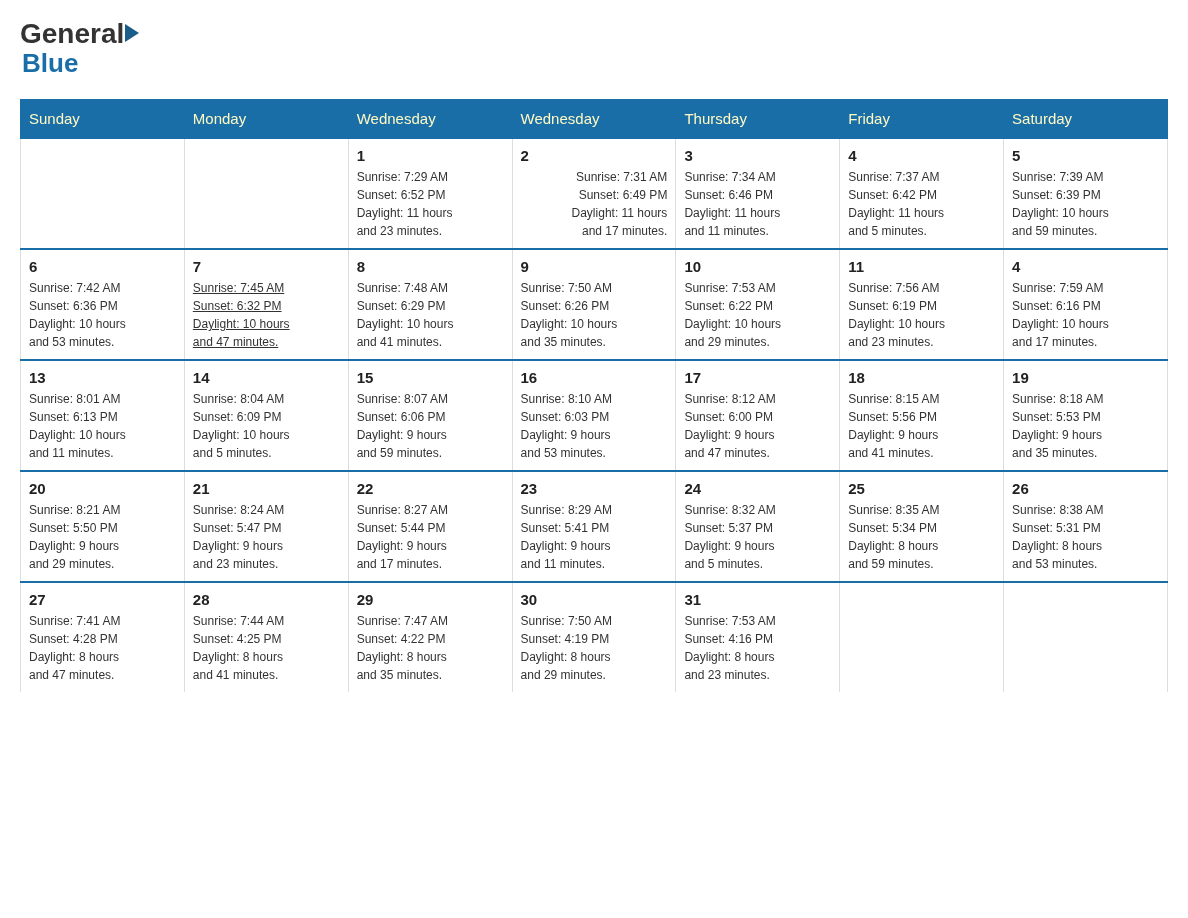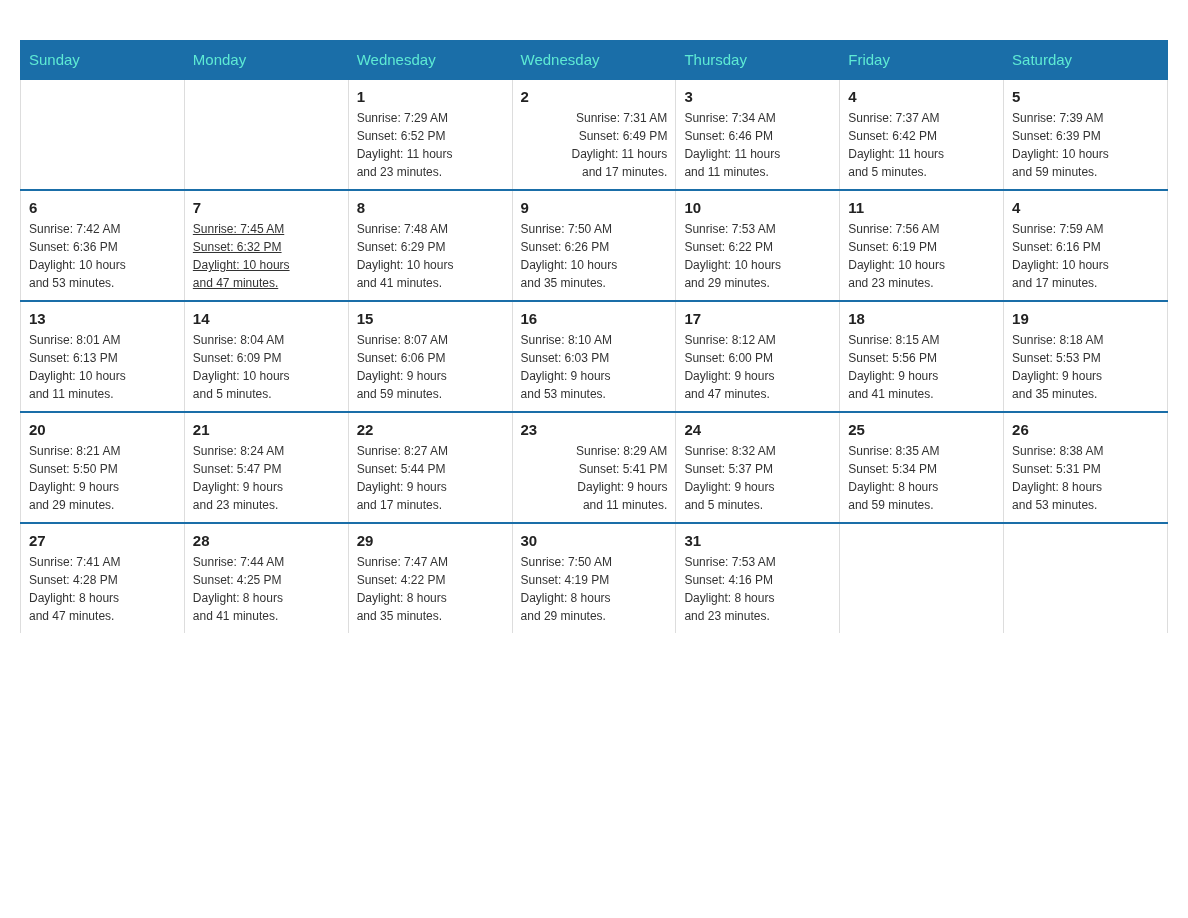--- a/index.html
+++ b/index.html
@@ -36,21 +36,21 @@
       color: #444;
       margin-top: 4px;
     }
     table {
       width: 100%;
       border-collapse: collapse;
       font-size: 13px;
     }
     thead th {
       background-color: #1a6ea8;
-      color: #5eead4;
+      color: #fef9c3;
       padding: 10px 8px;
       text-align: left;
       font-size: 15px;
       font-weight: normal;
       border: 1px solid #1a6ea8;
     }
     tbody td {
       vertical-align: top;
       padding: 8px 8px;
       border: 1px solid #ccc;
@@ -104,20 +104,27 @@
       color: #1a6ea8;
       font-size: 26px;
       font-weight: bold;
       margin-left: 2px;
     }
   </style>
 </head>
 <body>
 
 <div class="header">
+  <div class="logo">
+    <div class="logo-row1">
+      <span class="logo-general-part">General</span>
+      <span class="logo-triangle"></span>
+    </div>
+    <div class="logo-row2">Blue</div>
+  </div>
 </div>
 
 <table>
   <thead>
     <tr id="header-row">
         <th>Sunday</th>
         <th>Monday</th>
         <th>Wednesday</th>
         <th>Wednesday</th>
         <th>Thursday</th>
@@ -284,21 +291,21 @@
         </td>
         <td>
           <div class="day-num">22</div>
           <div class="day-info" style="white-space: pre-line;">Sunrise: 8:27 AM
 Sunset: 5:44 PM
 Daylight: 9 hours
 and 17 minutes.</div>
         </td>
         <td>
           <div class="day-num">23</div>
-          <div class="day-info" style="white-space: pre-line; text-align: right;">Sunrise: 8:29 AM
+          <div class="day-info" style="white-space: pre-line;">Sunrise: 8:29 AM
 Sunset: 5:41 PM
 Daylight: 9 hours
 and 11 minutes.</div>
         </td>
         <td>
           <div class="day-num">24</div>
           <div class="day-info" style="white-space: pre-line;">Sunrise: 8:32 AM
 Sunset: 5:37 PM
 Daylight: 9 hours
 and 5 minutes.</div>

